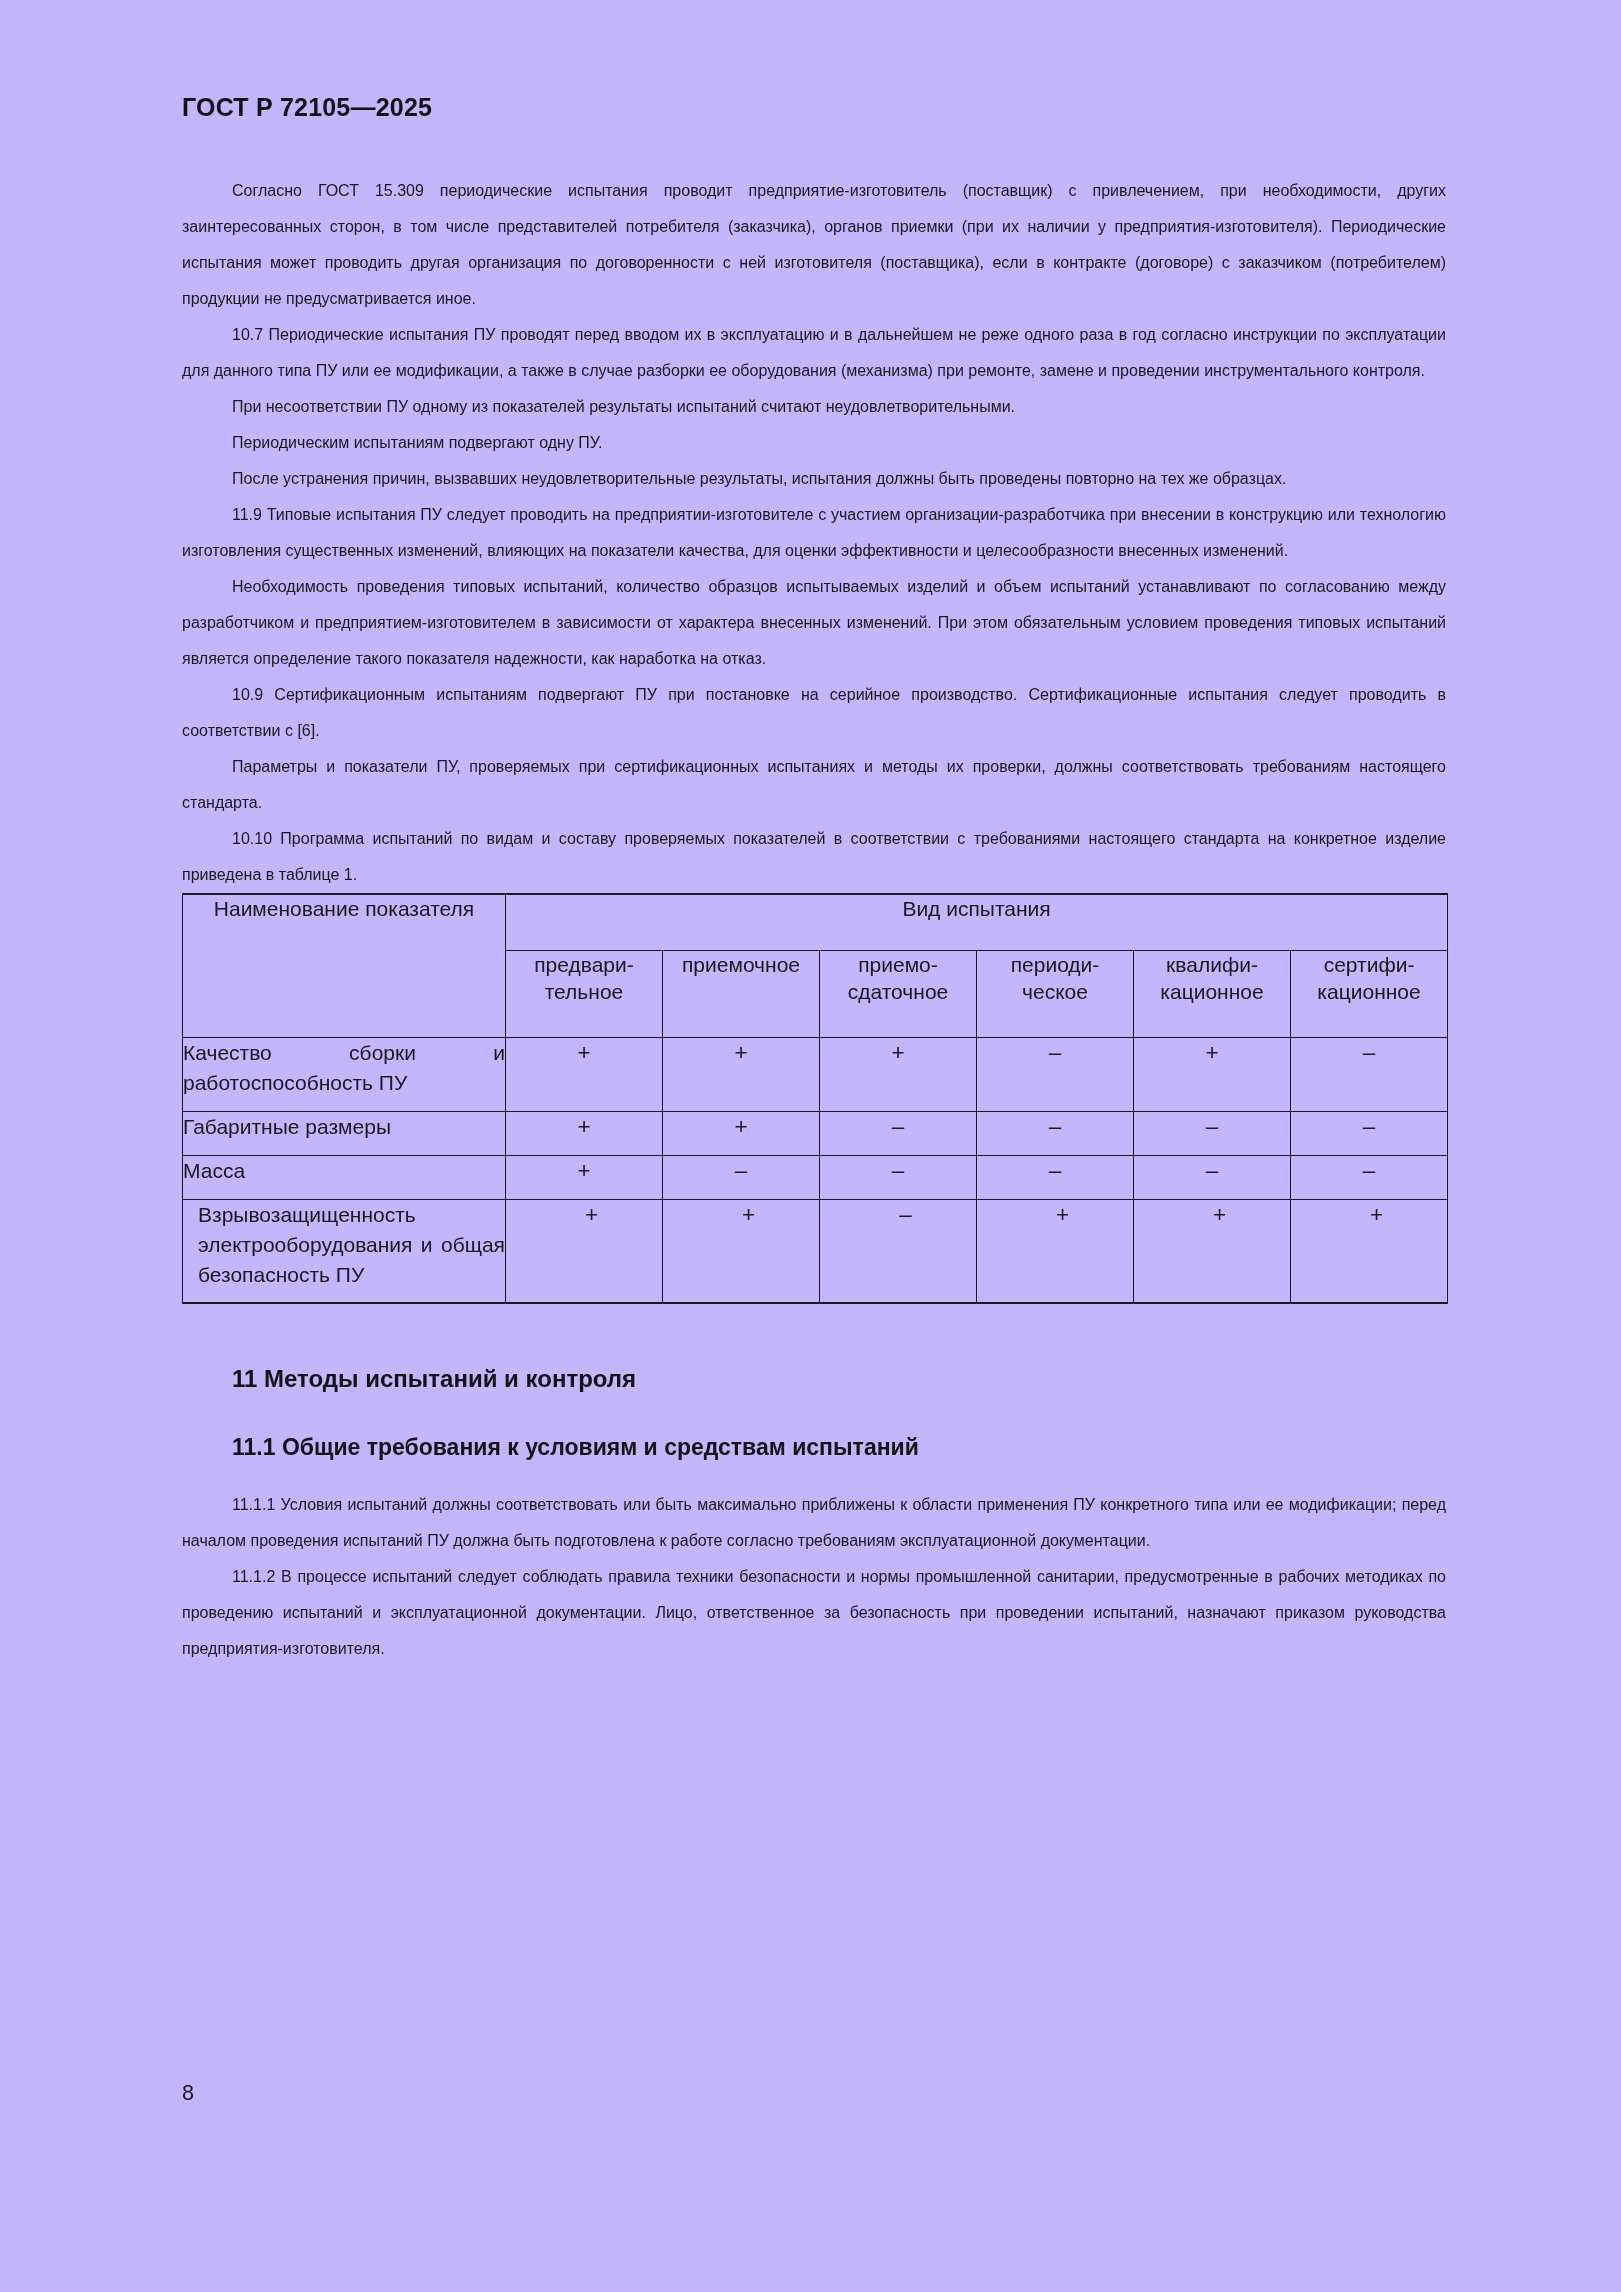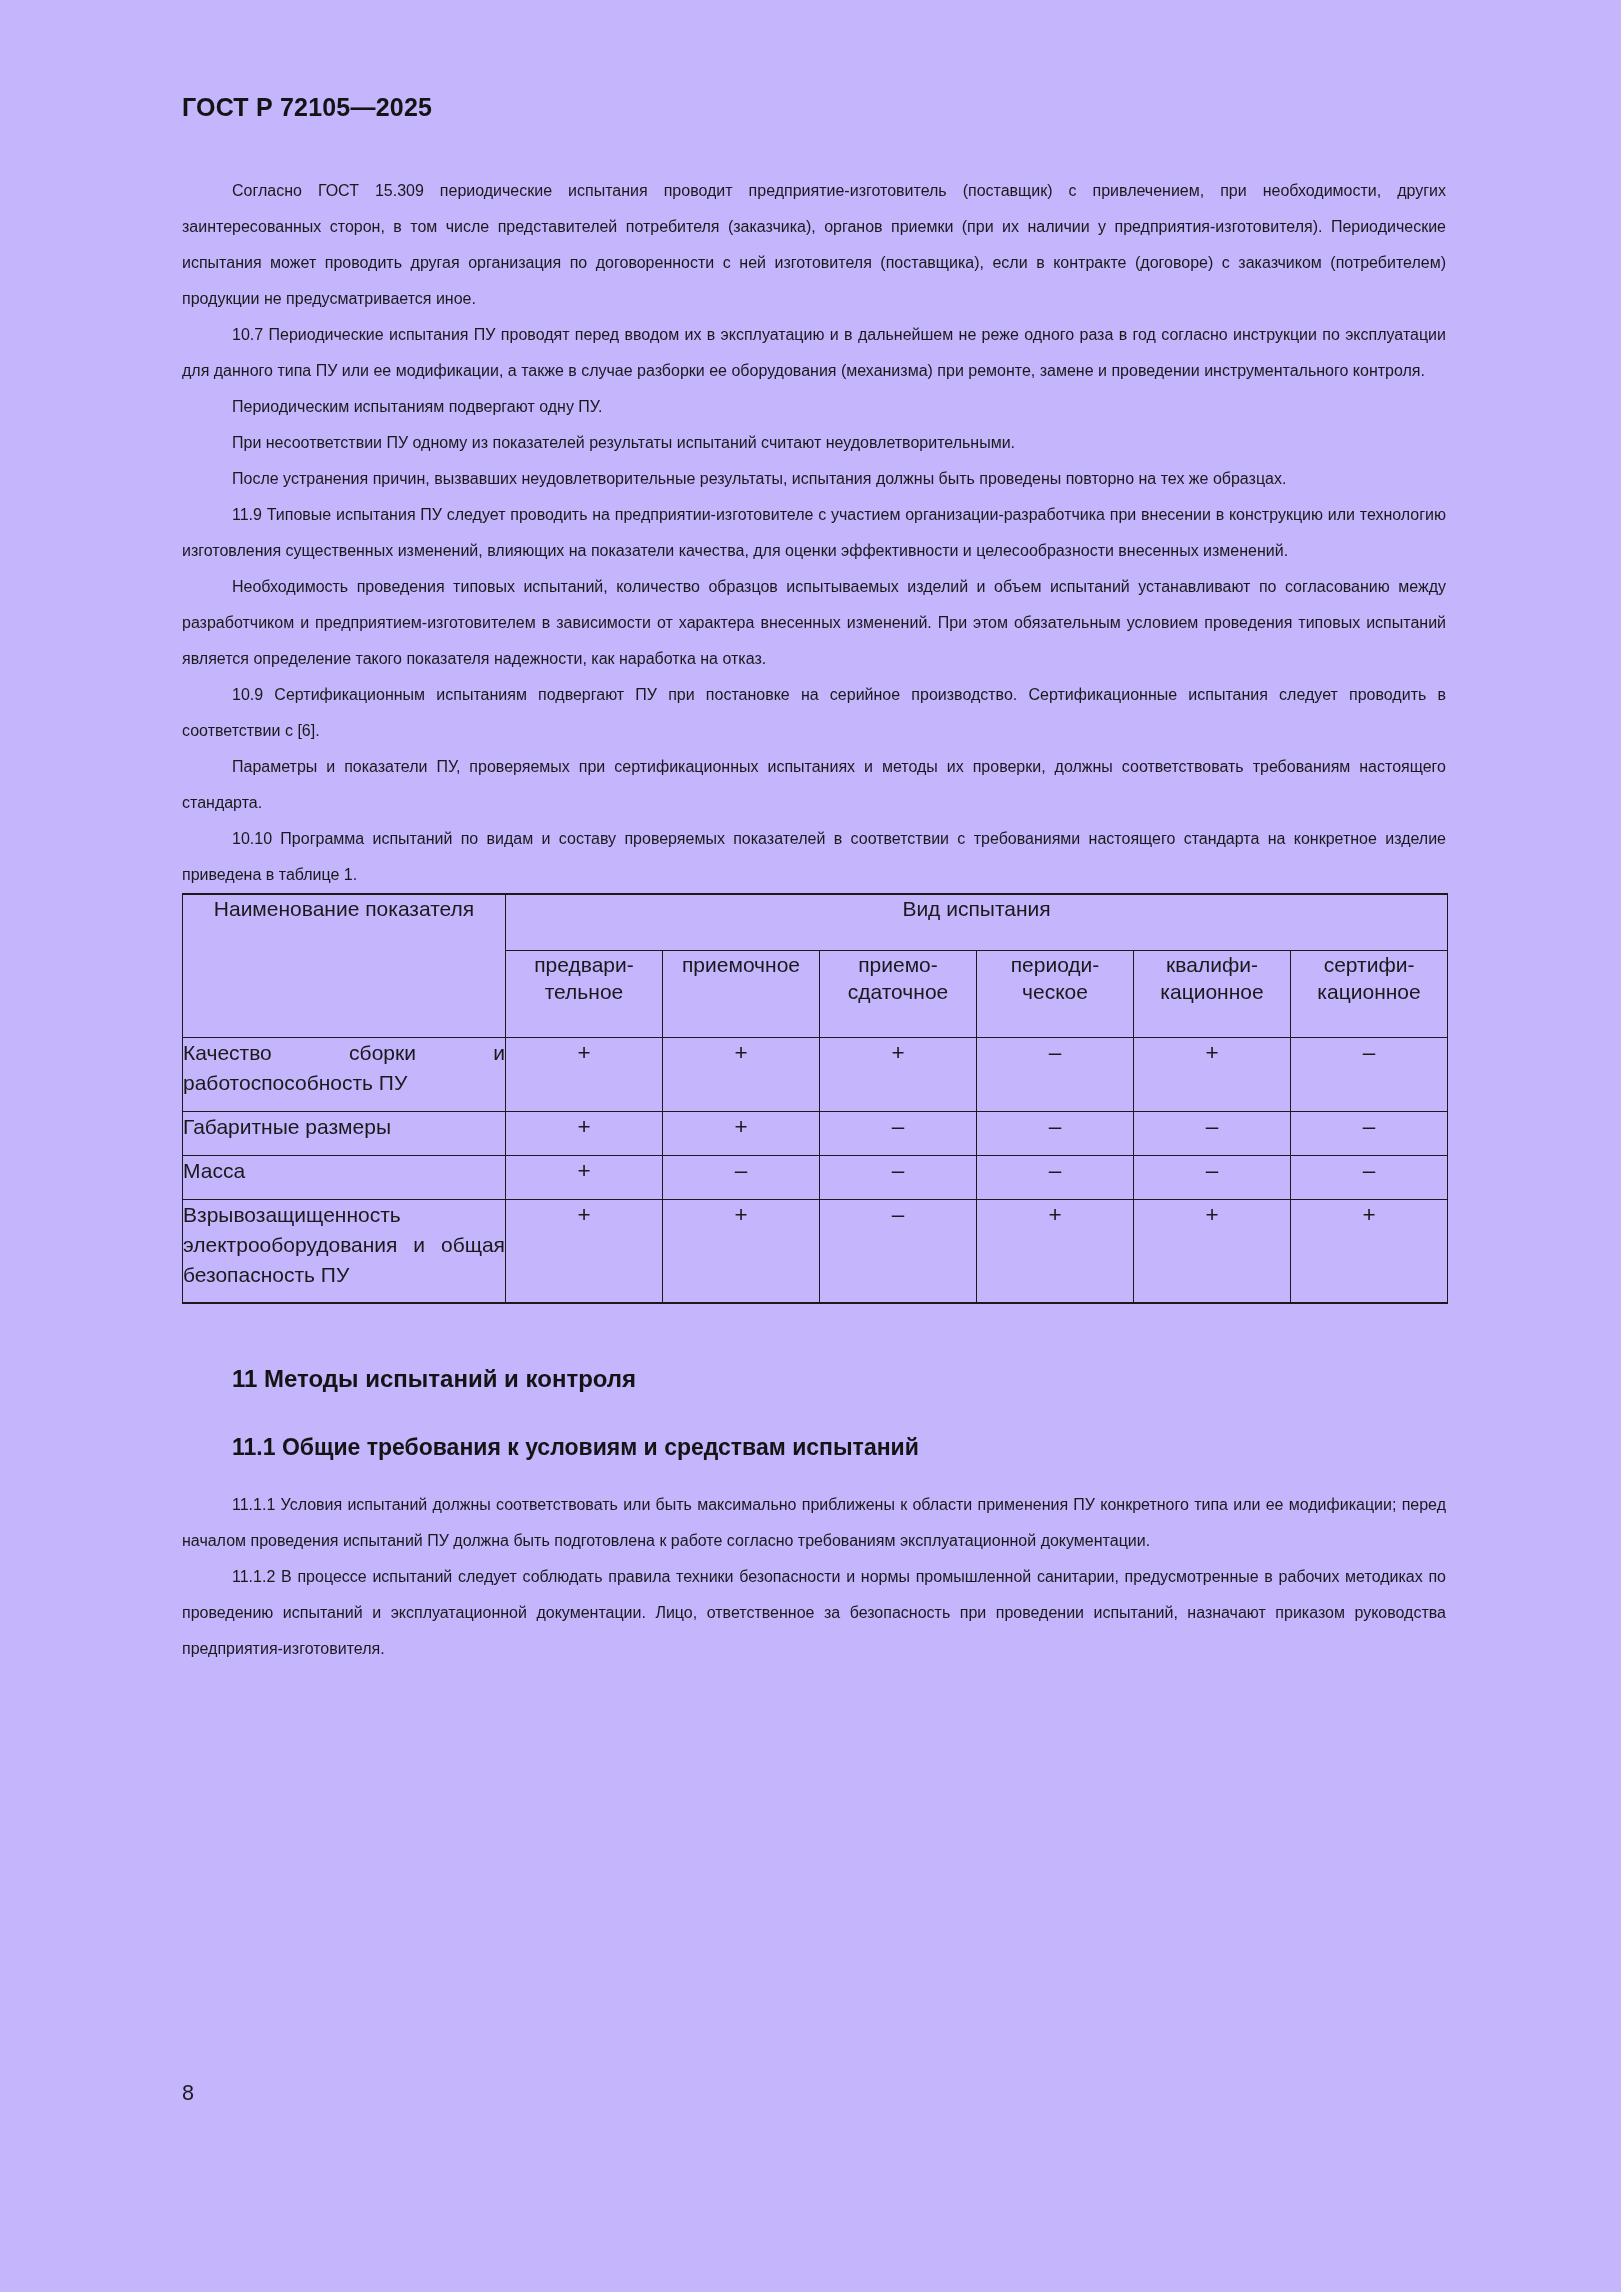--- a/index.html
+++ b/index.html
@@ -112,21 +112,21 @@
   td.mark {
     text-align: center;
     vertical-align: top;
     padding: 11.8px 3.9px 0 3.9px;
     line-height: 30px;
     font-size: 22.5px;
   }
   tr.r1 td { height: 73px; }
   tr.r2 td { height: 43px; }
   tr.r3 td { height: 43px; }
-  tr.r4 td { height: 102px; }
+  tr.r4 td { height: 102px; padding-left: 15px; }
   tr.last td { border-bottom-width: 2.5px; }
 
   
   h2.sec {
     font-size: 24px;
     font-weight: bold;
     margin: 61px 0 0 0;
     padding-left: 50px;
     line-height: 1.2;
     color: #141414;
@@ -153,22 +153,22 @@
 <body>
 
 <div class="page">
 
   <div class="content">
 
     <div class="doc-header">ГОСТ Р 72105—2025</div>
 
     <p class="para indent">Согласно ГОСТ 15.309 периодические испытания проводит предприятие-изготовитель (поставщик) с привлечением, при необходимости, других заинтересованных сторон, в том числе представителей потребителя (заказчика), органов приемки (при их наличии у предприятия-изготовителя). Периодические испытания может проводить другая организация по договоренности с ней изготовителя (поставщика), если в контракте (договоре) с заказчиком (потребителем) продукции не предусматривается иное.</p>
     <p class="para indent">10.7  Периодические испытания ПУ проводят перед вводом их в эксплуатацию и в дальнейшем не реже одного раза в год согласно инструкции по эксплуатации для данного типа ПУ или ее модификации, а также в случае разборки ее оборудования (механизма) при ремонте, замене и проведении инструментального контроля.</p>
+    <p class="para indent">При несоответствии ПУ одному из показателей результаты испытаний считают неудовлетворительными.</p>
     <p class="para indent">Периодическим испытаниям подвергают одну ПУ.</p>
-    <p class="para indent">При несоответствии ПУ одному из показателей результаты испытаний считают неудовлетворительными.</p>
     <p class="para indent">После устранения причин, вызвавших неудовлетворительные результаты, испытания должны быть проведены повторно на тех же образцах.</p>
     <p class="para indent">11.9  Типовые испытания ПУ следует проводить на предприятии-изготовителе с участием организации-разработчика при внесении в конструкцию или технологию изготовления существенных изменений, влияющих на показатели качества, для оценки эффективности и целесообразности внесенных изменений.</p>
     <p class="para indent">Необходимость проведения типовых испытаний, количество образцов испытываемых изделий и объем испытаний устанавливают по согласованию между разработчиком и предприятием-изготовителем в зависимости от характера внесенных изменений. При этом обязательным условием проведения типовых испытаний является определение такого показателя надежности, как наработка на отказ.</p>
     <p class="para indent">10.9  Сертификационным испытаниям подвергают ПУ при постановке на серийное производство. Сертификационные испытания следует проводить в соответствии с [6].</p>
     <p class="para indent">Параметры и показатели ПУ, проверяемых при сертификационных испытаниях и методы их проверки, должны соответствовать требованиям настоящего стандарта.</p>
     <p class="para indent">10.10  Программа испытаний по видам и составу проверяемых показателей в соответствии с требованиями настоящего стандарта на конкретное изделие приведена в таблице 1.</p>
 
 
     <table class="prog">
       <colgroup>

